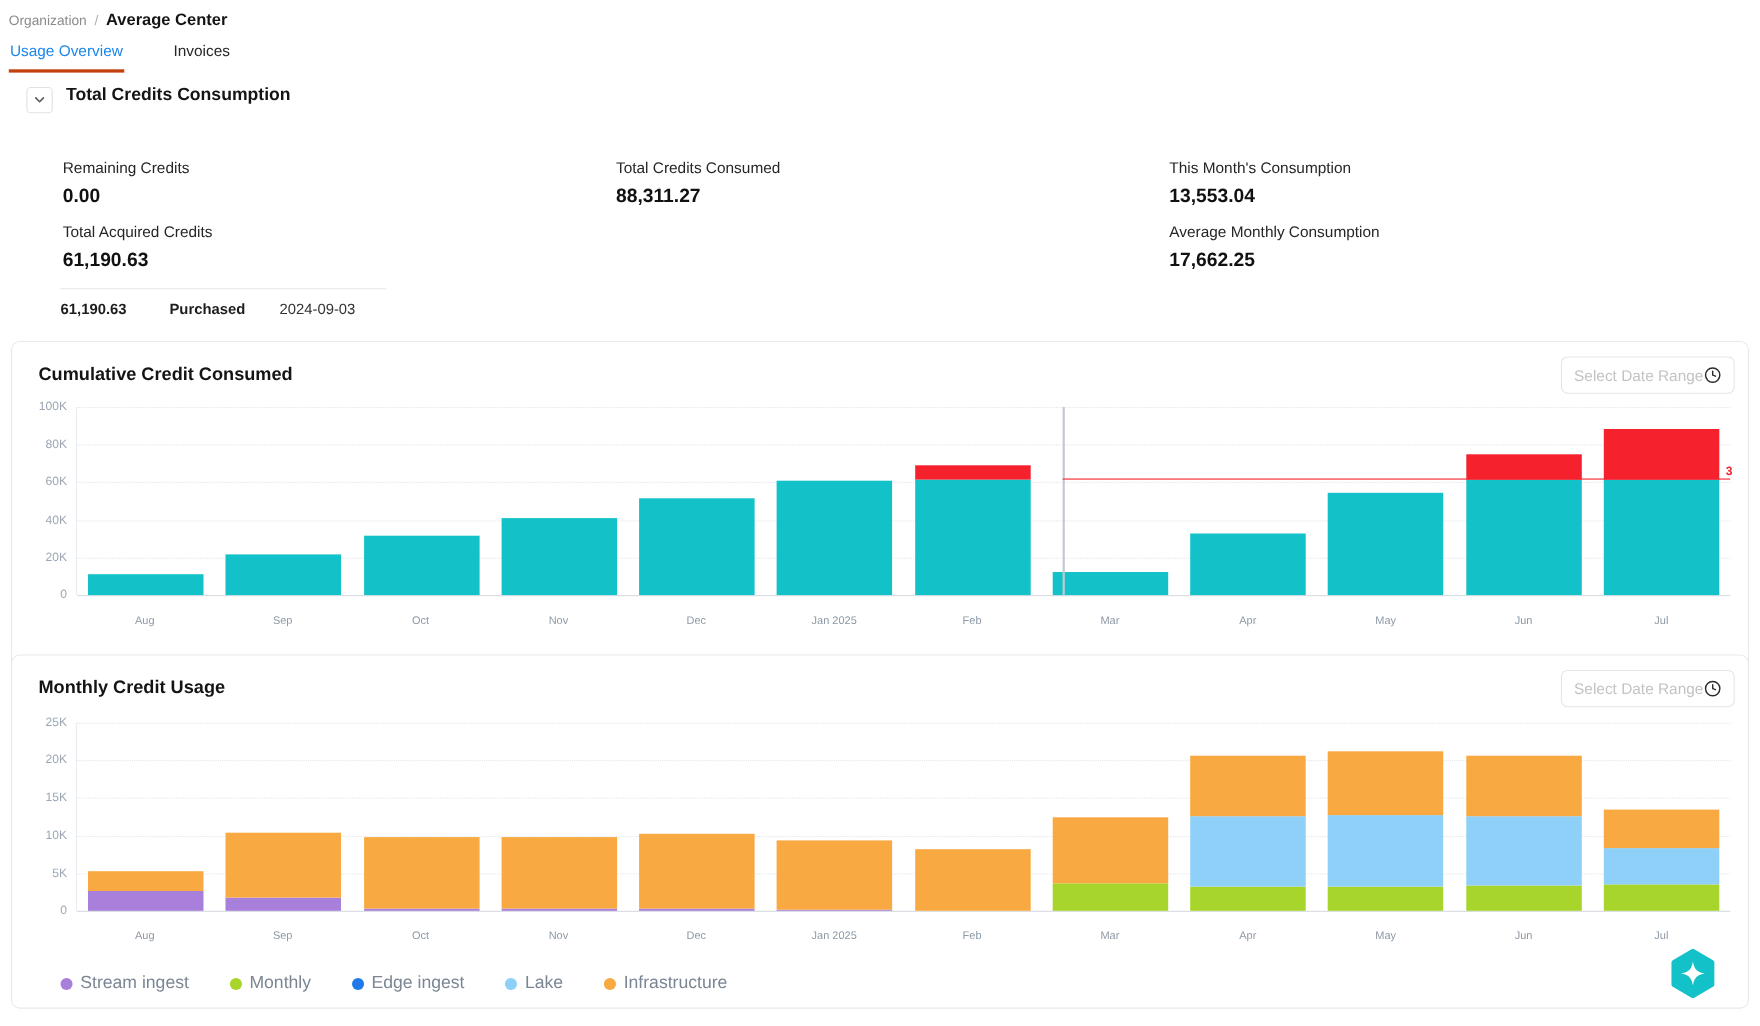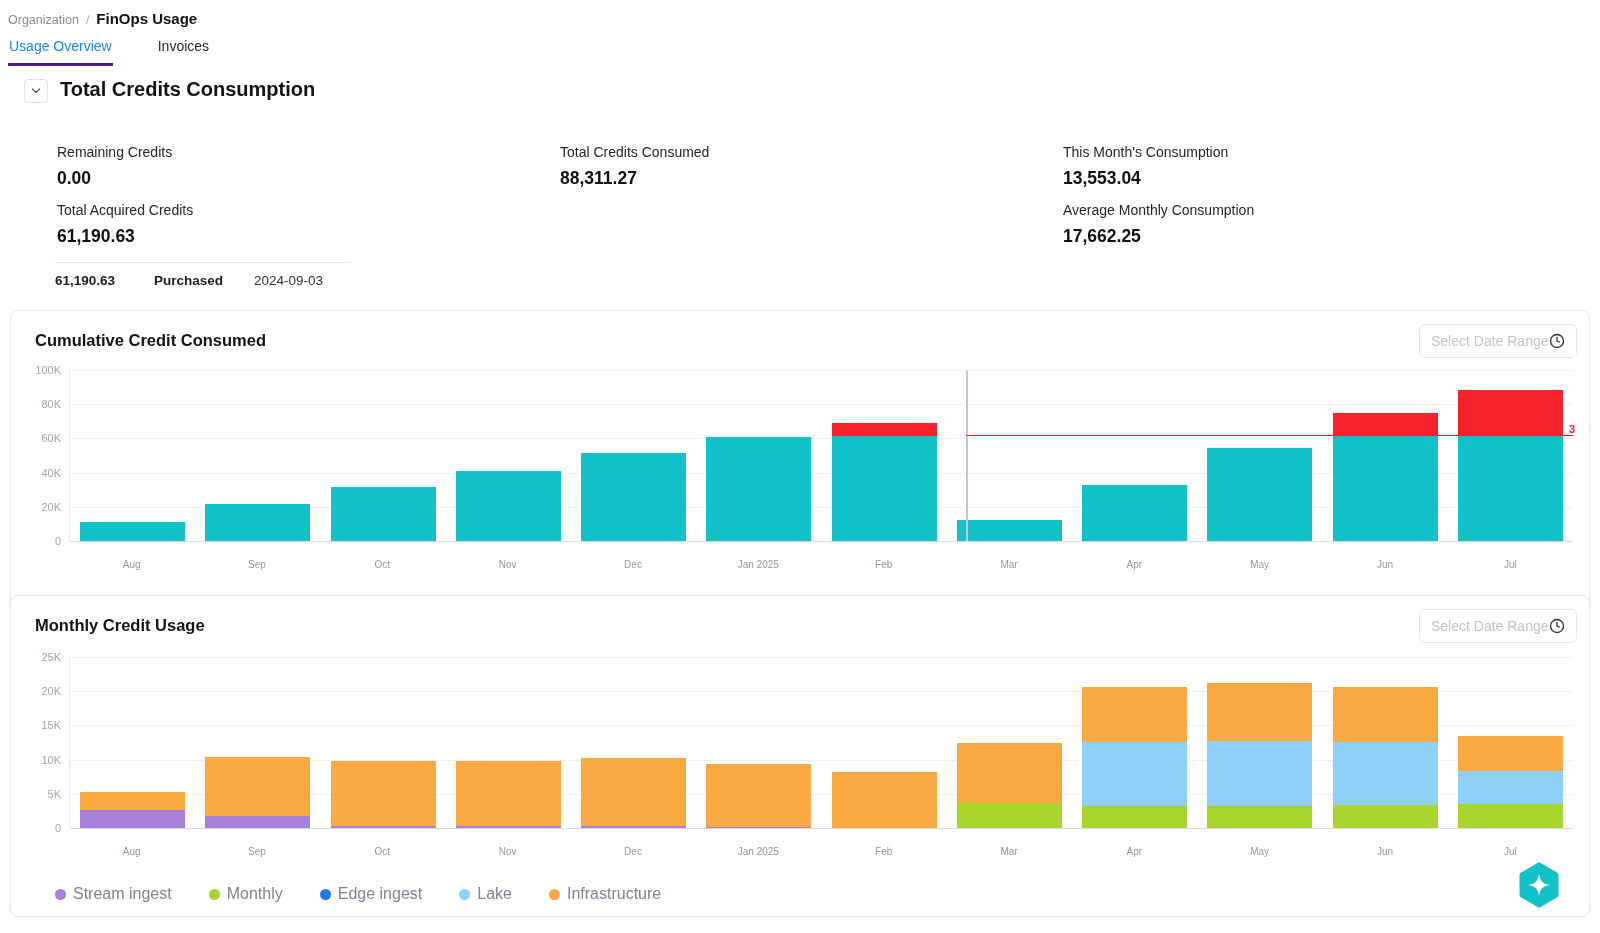--- a/index.html
+++ b/index.html
@@ -9,27 +9,27 @@
 
   
   .breadcrumb { position:absolute; left:8px; top:10px; display:flex; align-items:baseline; gap:7px; }
   .crumb-parent { font-size:12.5px; color:#8c8c8c; cursor:pointer; }
   .crumb-sep { font-size:12.5px; color:#b0b0b0; }
   .crumb-current { font-size:15px; font-weight:bold; color:#141414; }
 
   
   .tabs { position:absolute; left:8px; top:38px; display:flex; gap:44px; }
   .tab { font-size:14px; color:#262626; padding:0 1px 9px 1px; cursor:pointer; }
-  .tab.active { color:#1b87eb; border-bottom:3px solid #4c1d95; }
+  .tab.active { color:#1b87eb; border-bottom:3px solid #c2410c; }
 
   
   .collapse-btn { position:absolute; left:24px; top:79px; width:24px; height:24px;
                   border:1px solid #e2e2e2; border-radius:4px; background:#fff;
                   display:flex; align-items:center; justify-content:center; cursor:pointer; }
-  .section-title { position:absolute; left:60px; top:78px; font-size:20px; font-weight:bold; color:#141414; }
+  .section-title { position:absolute; left:60px; top:78px; font-size:16px; font-weight:bold; color:#141414; }
   .section-subtitle { position:absolute; left:58px; top:111px; font-size:13.5px; color:#3a3a3a; }
   .section-subtitle b { color:#262626; }
 
   
   .stat { position:absolute; }
   .stat .lbl { font-size:14px; color:#262626; }
   .stat .val { font-size:17.5px; font-weight:bold; color:#111; margin-top:8px; }
 
   
   .acq-table { position:absolute; left:55px; top:262px; width:296px;
@@ -81,21 +81,21 @@
   .fab { position:absolute; left:1516px; top:862px; width:46px; height:46px; cursor:pointer; }
 </style>
 </head>
 <body>
 
 <div class="page">
 
   <div class="breadcrumb">
     <span class="crumb-parent">Organization</span>
     <span class="crumb-sep">/</span>
-    <span class="crumb-current">FinOps Usage</span>
+    <span class="crumb-current">Average Center</span>
   </div>
 
   <div class="tabs">
     <div class="tab active">Usage Overview</div>
     <div class="tab">Invoices</div>
   </div>
 
   <div class="collapse-btn">
     <svg width="12" height="12" viewBox="0 0 12 12">
       <path d="M2.5 4 L6 7.5 L9.5 4" stroke="#595959" stroke-width="1.4" fill="none" stroke-linecap="round" stroke-linejoin="round"></path>

